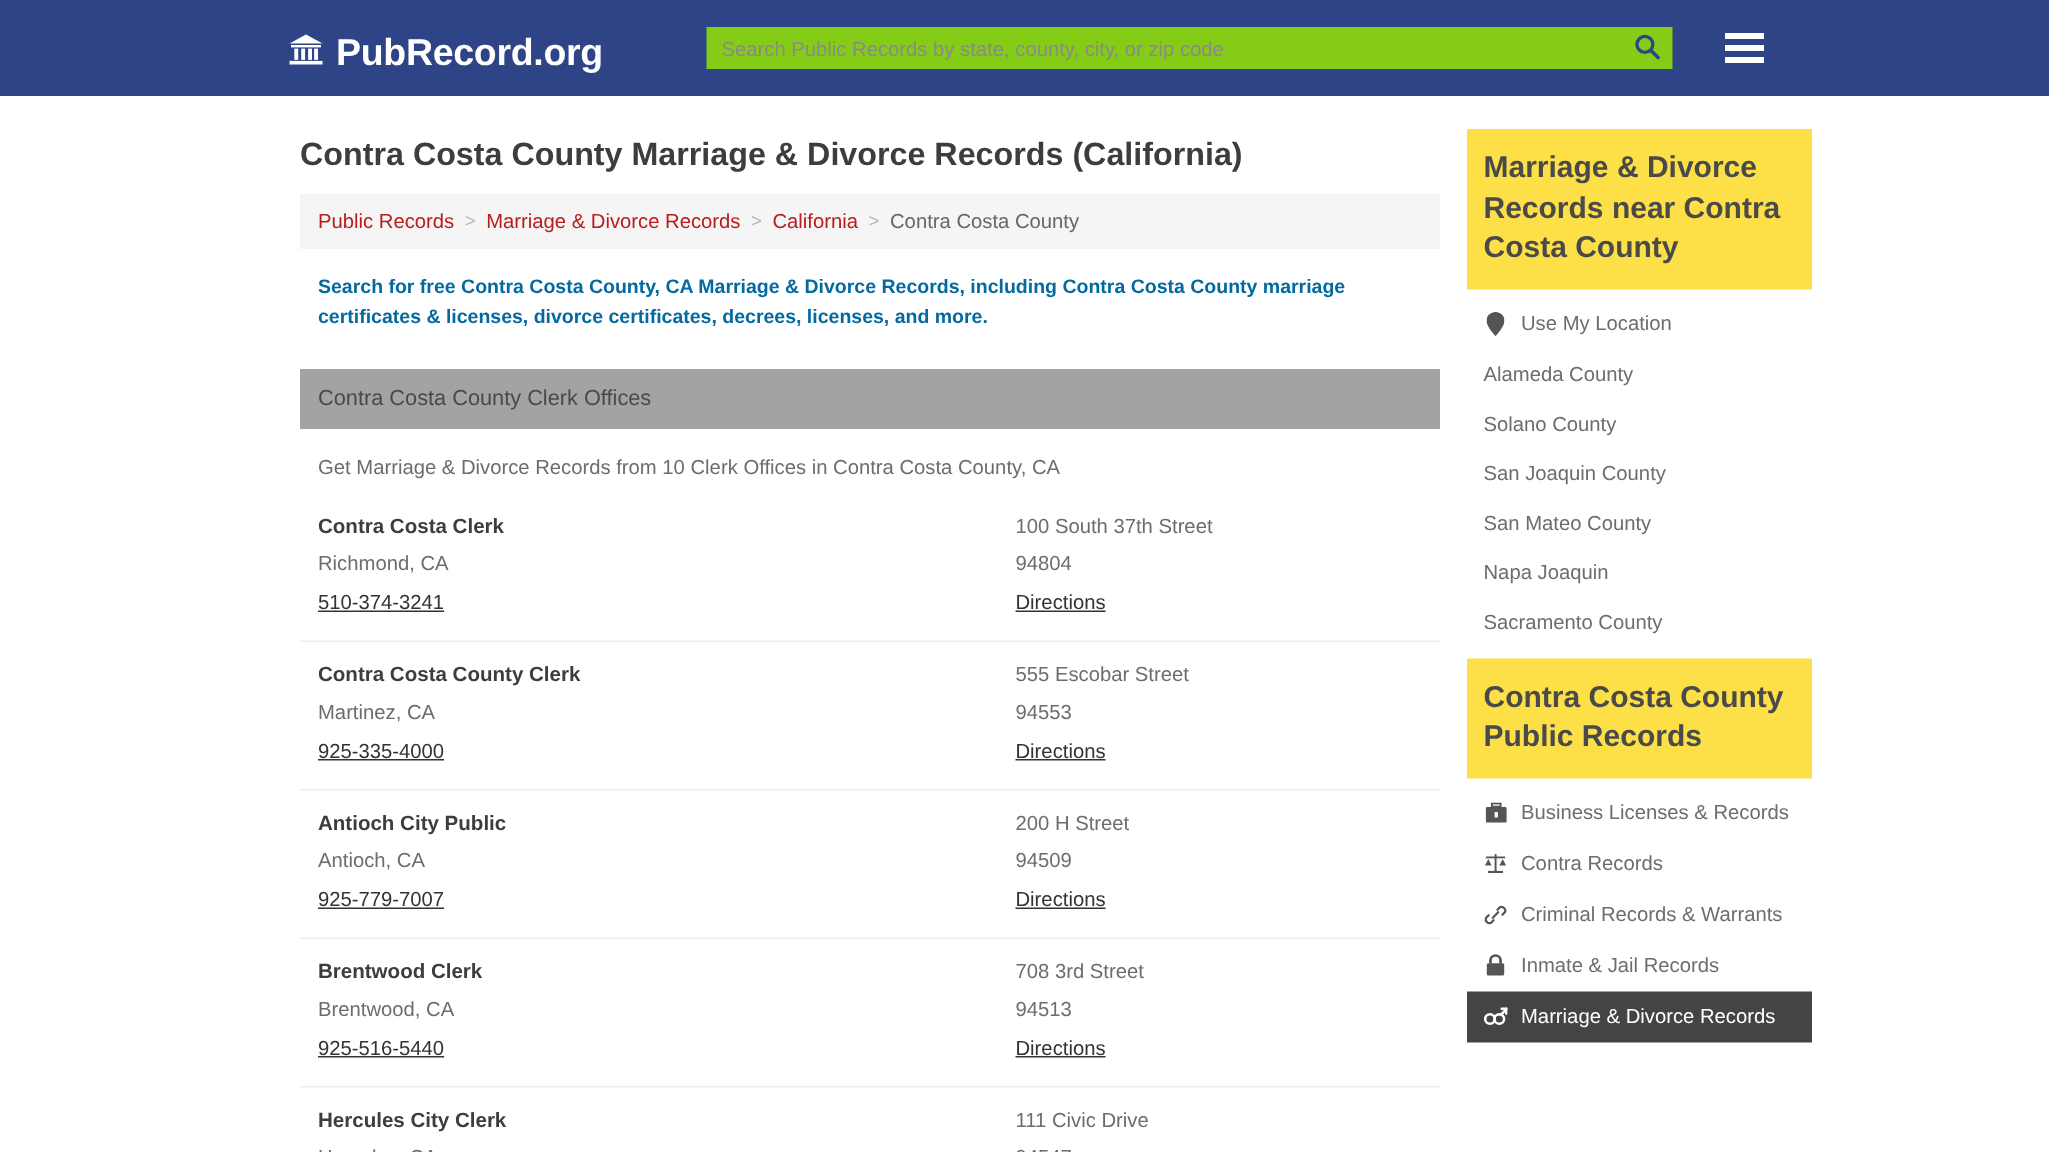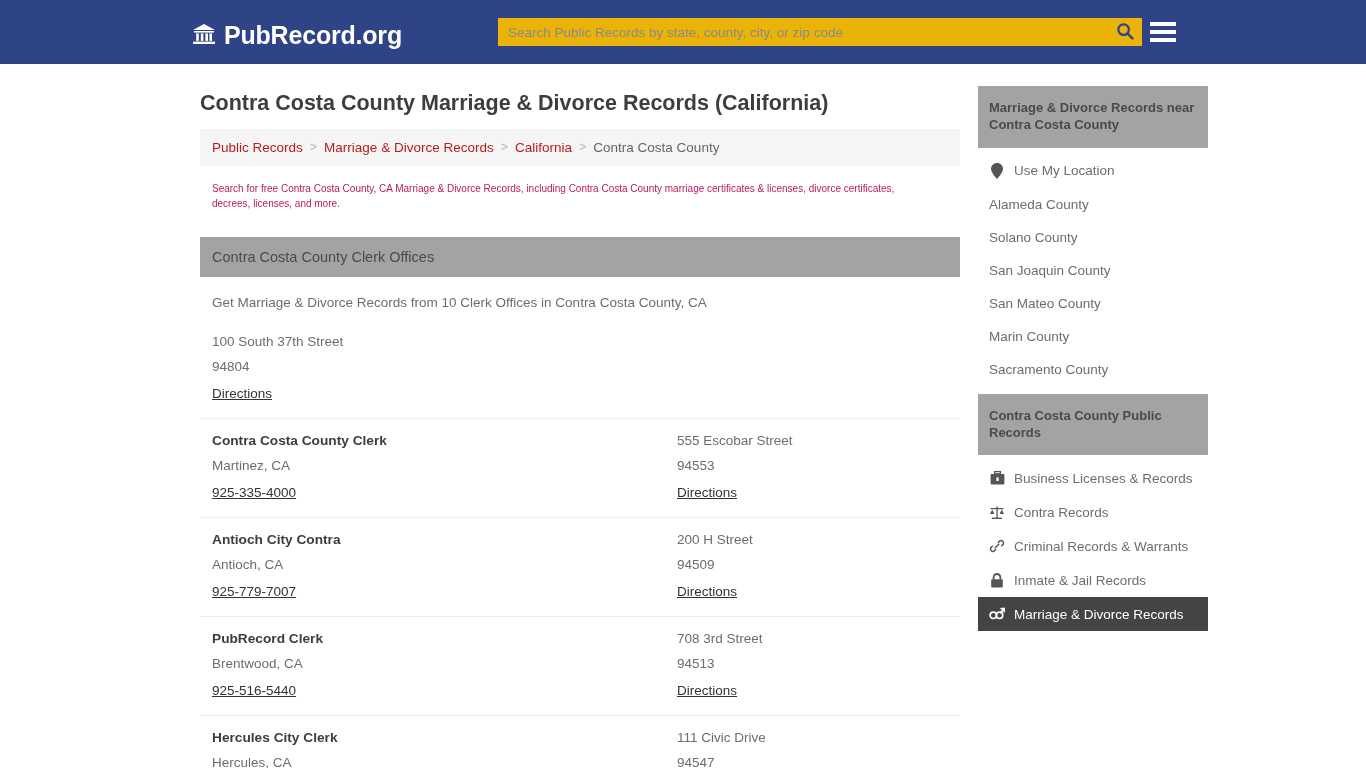--- a/index.html
+++ b/index.html
@@ -30,25 +30,25 @@
   .brand-icon { display: block; }
   .brand-text {
     color: #ffffff;
     font-size: 25px;
     font-weight: bold;
     letter-spacing: -0.2px;
     white-space: nowrap;
   }
   .search-wrap {
     position: absolute;
-    left: 498px;
+    left: 471px;
     top: 18px;
     width: 644px;
     height: 28px;
-    background: #eab308;
+    background: #84cc16;
     display: flex;
     align-items: center;
   }
   .search-input {
     flex: 1 1 auto;
     border: 0;
     outline: 0;
     height: 100%;
     padding: 0 10px;
     font-size: 13.5px;
@@ -126,25 +126,26 @@
     white-space: nowrap;
   }
   .breadcrumb .sep {
     color: #b5b5b5;
     margin: 0 7px;
     font-size: 12.5px;
   }
   .breadcrumb .current { color: #666; white-space: nowrap; }
 
   .intro {
-    font-size: 10px;
-    color: #be185d;
+    font-size: 13px;
+    color: #0369a1;
     line-height: 1.55;
     margin: 15px 12px 0 12px;
     max-width: 720px;
+    font-weight: bold;
   }
 
   
   .section-head {
     background: #a3a3a3;
     padding: 12px 12px;
     font-size: 14.5px;
     font-weight: normal;
     color: #4a4a4a;
     margin-top: 25px;
@@ -195,23 +196,23 @@
   .office-directions {
     font-size: 13.5px;
     color: #333333;
     text-decoration: underline;
     cursor: pointer;
   }
 
   
   .side-block { margin-bottom: 8px; }
   .side-head {
-    background: #a3a3a3;
+    background: #fde047;
     padding: 13px 11px 14px 11px;
-    font-size: 13px;
+    font-size: 20px;
     font-weight: bold;
     color: #4a4a4a;
     line-height: 1.33;
   }
   .side-links { padding: 6px 0 0 0; }
   .side-link {
     display: flex;
     align-items: center;
     gap: 9px;
     padding: 9px 11px;
@@ -287,20 +288,25 @@
       </nav>
 
       <p class="intro">Search for free Contra Costa County, CA Marriage &amp; Divorce Records, including Contra Costa County marriage certificates &amp; licenses, divorce certificates, decrees, licenses, and more.</p>
 
       <div class="section-head">Contra Costa County Clerk Offices</div>
       <p class="section-sub">Get Marriage &amp; Divorce Records from 10 Clerk Offices in Contra Costa County, CA</p>
 
       <div class="office-list">
 
         <div class="office-row">
+          <div class="office-left">
+            <div class="office-name">Contra Costa Clerk</div>
+            <div class="office-city">Richmond, CA</div>
+            <a class="office-phone" href="#">510-374-3241</a>
+          </div>
           <div class="office-right">
             <div class="office-street">100 South 37th Street</div>
             <div class="office-zip">94804</div>
             <a class="office-directions" href="#">Directions</a>
           </div>
         </div>
 
         <div class="office-row">
           <div class="office-left">
             <div class="office-name">Contra Costa County Clerk</div>
@@ -309,34 +315,34 @@
           </div>
           <div class="office-right">
             <div class="office-street">555 Escobar Street</div>
             <div class="office-zip">94553</div>
             <a class="office-directions" href="#">Directions</a>
           </div>
         </div>
 
         <div class="office-row">
           <div class="office-left">
-            <div class="office-name">Antioch City Contra</div>
+            <div class="office-name">Antioch City Public</div>
             <div class="office-city">Antioch, CA</div>
             <a class="office-phone" href="#">925-779-7007</a>
           </div>
           <div class="office-right">
             <div class="office-street">200 H Street</div>
             <div class="office-zip">94509</div>
             <a class="office-directions" href="#">Directions</a>
           </div>
         </div>
 
         <div class="office-row">
           <div class="office-left">
-            <div class="office-name">PubRecord Clerk</div>
+            <div class="office-name">Brentwood Clerk</div>
             <div class="office-city">Brentwood, CA</div>
             <a class="office-phone" href="#">925-516-5440</a>
           </div>
           <div class="office-right">
             <div class="office-street">708 3rd Street</div>
             <div class="office-zip">94513</div>
             <a class="office-directions" href="#">Directions</a>
           </div>
         </div>
 
@@ -377,21 +383,21 @@
           <a class="side-link plain" href="#">
             <span>Solano County</span>
           </a>
           <a class="side-link plain" href="#">
             <span>San Joaquin County</span>
           </a>
           <a class="side-link plain" href="#">
             <span>San Mateo County</span>
           </a>
           <a class="side-link plain" href="#">
-            <span>Marin County</span>
+            <span>Napa Joaquin</span>
           </a>
           <a class="side-link plain" href="#">
             <span>Sacramento County</span>
           </a>
         </div>
       </div>
 
       <div class="side-block">
         <div class="side-head">Contra Costa County Public Records</div>
         <div class="side-links">

